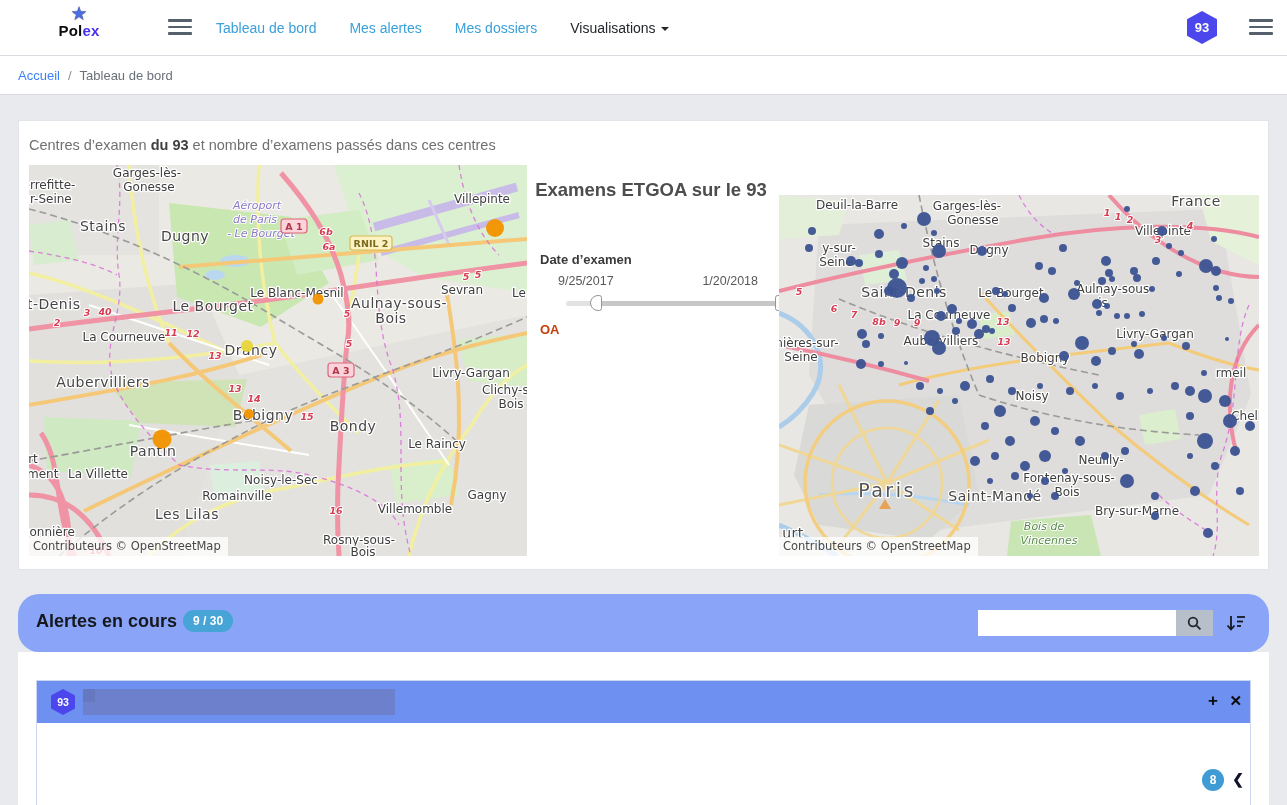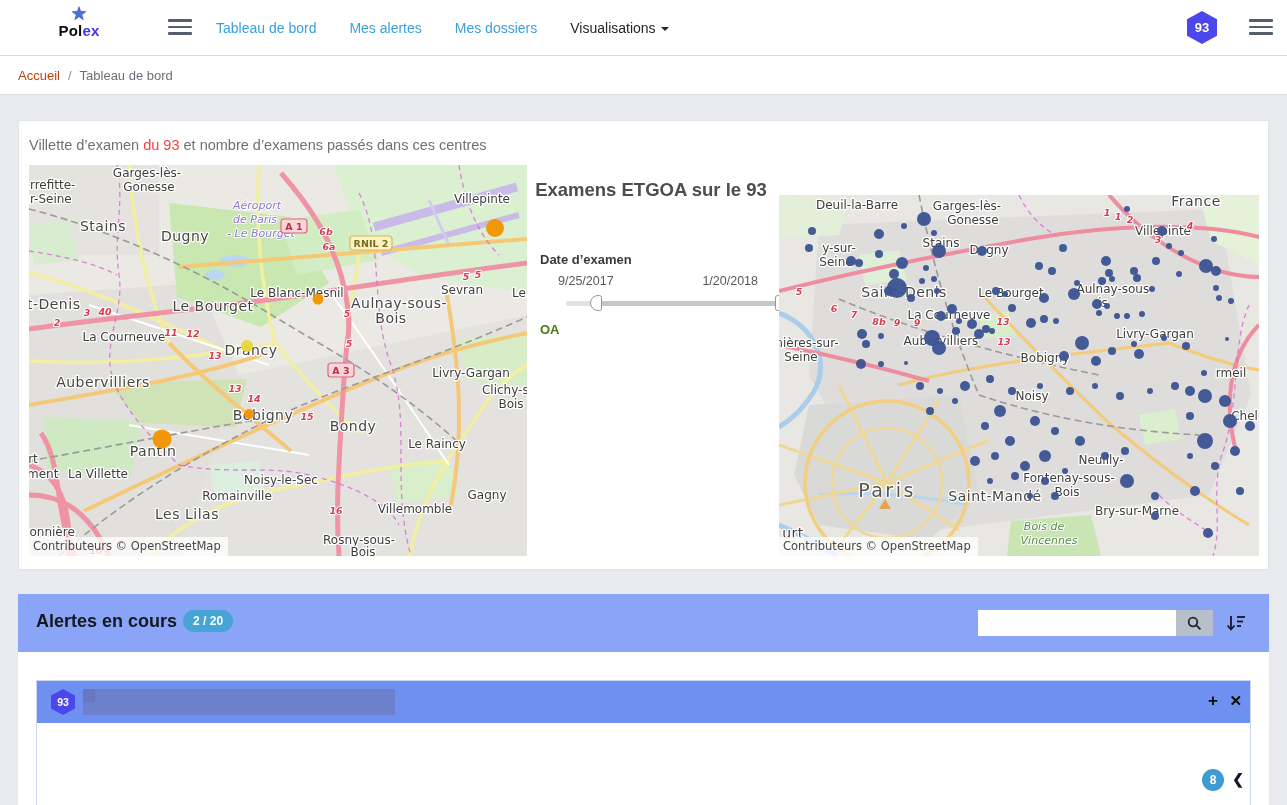--- a/index.html
+++ b/index.html
@@ -15,27 +15,27 @@
   .burger span{display:block;height:2.6px;background:#55606c;margin-bottom:4px;border-radius:1px;}
   .burger-left{left:168px;top:19px;}
   .burger-right{right:14px;top:19px;}
   .nav-links{position:absolute;left:216px;top:0;height:55px;display:flex;align-items:center;gap:33px;font-size:14px;}
   .nav-links a{color:#3aa0da;text-decoration:none;cursor:pointer;}
   .nav-links a.dark{color:#23272b;}
   .caret{display:inline-block;margin-left:5px;vertical-align:2px;width:0;height:0;border-left:4px solid transparent;border-right:4px solid transparent;border-top:4px solid #23272b;}
   .hexbadge{position:absolute;right:70px;top:11px;width:30px;height:33px;background:#4b47ec;color:#fff;font-weight:bold;font-size:13px;display:flex;align-items:center;justify-content:center;clip-path:polygon(50% 0,100% 25%,100% 75%,50% 100%,0 75%,0 25%);}
   
   .breadcrumb{position:absolute;top:56px;left:0;width:100%;height:39px;background:#fff;border-bottom:1px solid #d9dde2;display:flex;align-items:center;padding-left:18px;box-sizing:border-box;font-size:13px;}
-  .breadcrumb a{color:#c2410c;text-decoration:none;cursor:pointer;}
+  .breadcrumb a{color:#3b82f6;text-decoration:none;cursor:pointer;}
   .breadcrumb .sep{color:#8a9097;margin:0 8px;}
   .breadcrumb .cur{color:#6a7077;}
   
   .panel-maps{position:absolute;left:18px;top:120px;width:1251px;height:450px;background:#fff;border:1px solid #e1e4e9;box-sizing:border-box;}
   .viz-title{position:absolute;top:16px;font-size:14.5px;color:#707070;}
-  .viz-title b{color:#ef4444;font-weight:normal;}
+  .viz-title b{color:#404040;font-weight:bold;}
   .mapbox{position:absolute;overflow:hidden;background:#86efac;}
   .map-left{left:10px;top:44px;width:498px;height:391px;}
   .map-right{left:760px;top:74px;width:480px;height:361px;}
   .attrib{position:absolute;left:0;bottom:0;background:rgba(255,255,255,.78);color:#474747;font-size:11.5px;padding:2px 7px 3px 4px;font-family:"DejaVu Sans",sans-serif;}
   svg text{font-family:"DejaVu Sans",sans-serif;}
   .ml-city{font-size:12px;fill:#3d3d3d;paint-order:stroke;stroke:#ffffff;stroke-width:2.6px;stroke-linejoin:round;text-anchor:middle;}
   .ml-city-lg{font-size:14px;fill:#464646;letter-spacing:.5px;}
   .ml-paris{font-size:19px;fill:#565656;letter-spacing:2.5px;}
   .ml-airport{font-size:11px;font-style:italic;fill:#8b79c6;stroke-width:2px;}
   .ml-green{font-size:11px;font-style:italic;fill:#578a49;stroke-width:2px;}
@@ -43,27 +43,27 @@
   
   .center-col{position:absolute;left:512px;top:0;width:240px;height:450px;}
   .etgoa-title{position:absolute;top:58px;width:100%;text-align:center;font-size:18.5px;font-weight:600;color:#4d4d4d;}
   .filter-label{position:absolute;left:9px;top:131px;font-size:13px;font-weight:600;color:#3a3a3a;}
   .dates-row{position:absolute;left:27px;top:153px;width:200px;display:flex;justify-content:space-between;font-size:12.5px;color:#585858;}
   .slider{position:absolute;left:35px;top:180px;width:218px;height:5px;border-radius:3px;background:#e2e2e2;}
   .slider .fill{position:absolute;left:14%;right:0;top:0;height:5px;background:#c7c7c7;border-radius:3px;}
   .handle{position:absolute;top:-6px;width:12px;height:16px;background:#fdfdfd;border:1.5px solid #959595;box-sizing:border-box;cursor:pointer;}
   .handle.h-left{left:calc(14% - 7px);border-radius:9px 3px 3px 9px;}
   .handle.h-right{right:-3px;border-radius:3px 9px 9px 3px;}
-  .legend-title{position:absolute;left:9px;top:201px;font-size:13px;font-weight:600;color:#4d7c0f;}
+  .legend-title{position:absolute;left:9px;top:201px;font-size:13px;font-weight:600;color:#c2410c;}
   .legend{position:absolute;left:9px;top:221px;}
   .legend-row{display:flex;align-items:center;height:20px;}
   .swatch{width:13px;height:13px;margin-right:8px;flex:none;}
   .legend-label{font-size:12.5px;color:#5f6368;}
   
-  .alerts-header{position:absolute;left:18px;top:594px;width:1251px;height:58px;background:#8aa5f8;}
+  .alerts-header{position:absolute;left:18px;top:594px;width:1251px;height:58px;background:#8aa5f8;border-radius:21px;}
   .alerts-title{position:absolute;left:18px;top:16px;font-size:18px;font-weight:bold;color:#15181d;display:flex;align-items:center;}
   .count-pill{margin-left:6px;background:#46a4d6;color:#fff;font-size:12px;font-weight:bold;border-radius:11px;padding:4px 10px;}
   .search-wrap{position:absolute;left:960px;top:16px;display:flex;}
   .search-input{width:198px;height:26px;border:none;box-sizing:border-box;padding:0 6px;font-size:13px;background:#fff;}
   .search-btn{width:37px;height:26px;background:#b6bfca;border:none;display:flex;align-items:center;justify-content:center;cursor:pointer;}
   .sort-btn{position:absolute;left:1207px;top:18px;width:22px;height:22px;cursor:pointer;}
   .alerts-body{position:absolute;left:18px;top:652px;width:1251px;height:153px;background:#fff;}
   .alert-card{position:absolute;left:18px;top:28px;width:1215px;height:170px;border:1px solid #cdd7f3;box-sizing:border-box;background:#fff;}
   .alert-head{position:absolute;left:0;top:0;width:100%;height:42px;background:#6d90f1;}
   .hexbadge-sm{position:absolute;left:14px;top:8px;width:24px;height:26px;background:#4b47ec;color:#fff;font-weight:bold;font-size:10.5px;display:flex;align-items:center;justify-content:center;clip-path:polygon(50% 0,100% 25%,100% 75%,50% 100%,0 75%,0 25%);}
@@ -110,21 +110,21 @@
   </div>
 
   <div class="breadcrumb">
     <a>Accueil</a>
     <span class="sep">/</span>
     <span class="cur">Tableau de bord</span>
   </div>
 
   <div class="panel-maps">
     <div class="viz-title" style="left:10px;">
-      <span>Villette d’examen </span><b>du 93</b><span> et nombre d’examens passés dans ces centres</span>
+      <span>Centres d’examen </span><b>du 93</b><span> et nombre d’examens passés dans ces centres</span>
     </div>
 
     <div class="mapbox map-left">
       <svg width="498" height="391" viewBox="0 0 498 391">
         <rect width="498" height="391" fill="#ebe9e3"></rect>
         <polygon points="0,130 170,118 210,210 150,391 0,391" fill="#e1e0dc"></polygon>
         <polygon points="210,210 498,150 498,391 150,391" fill="#e3e2de"></polygon>
         <rect x="0" y="0" width="130" height="90" fill="#e4e3df"></rect>
         <polygon points="140,38 262,52 300,118 232,162 148,132" fill="#c9e7b1"></polygon>
         <polygon points="305,0 498,0 498,128 395,112 330,75" fill="#dbf0d0"></polygon>
@@ -499,21 +499,21 @@
             <circle cx="396" cy="191" r="4" fill="#3d5493" fill-opacity="0.96"></circle>
           </g>
       </svg>
       <div class="attrib">Contributeurs © OpenStreetMap</div>
     </div>
   </div>
 
   <div class="alerts-header">
     <div class="alerts-title">
       <span>Alertes en cours</span>
-      <span class="count-pill">2 / 20</span>
+      <span class="count-pill">9 / 30</span>
     </div>
     <div class="search-wrap">
       <input class="search-input" type="text" value="" style="">
       <button class="search-btn">
         <svg width="15" height="15" viewBox="0 0 15 15">
           <circle cx="6" cy="6" r="4.3" fill="none" stroke="#23272d" stroke-width="1.8"></circle>
           <line x1="9.4" y1="9.4" x2="13.4" y2="13.4" stroke="#23272d" stroke-width="1.9"></line>
         </svg>
       </button>
     </div>

